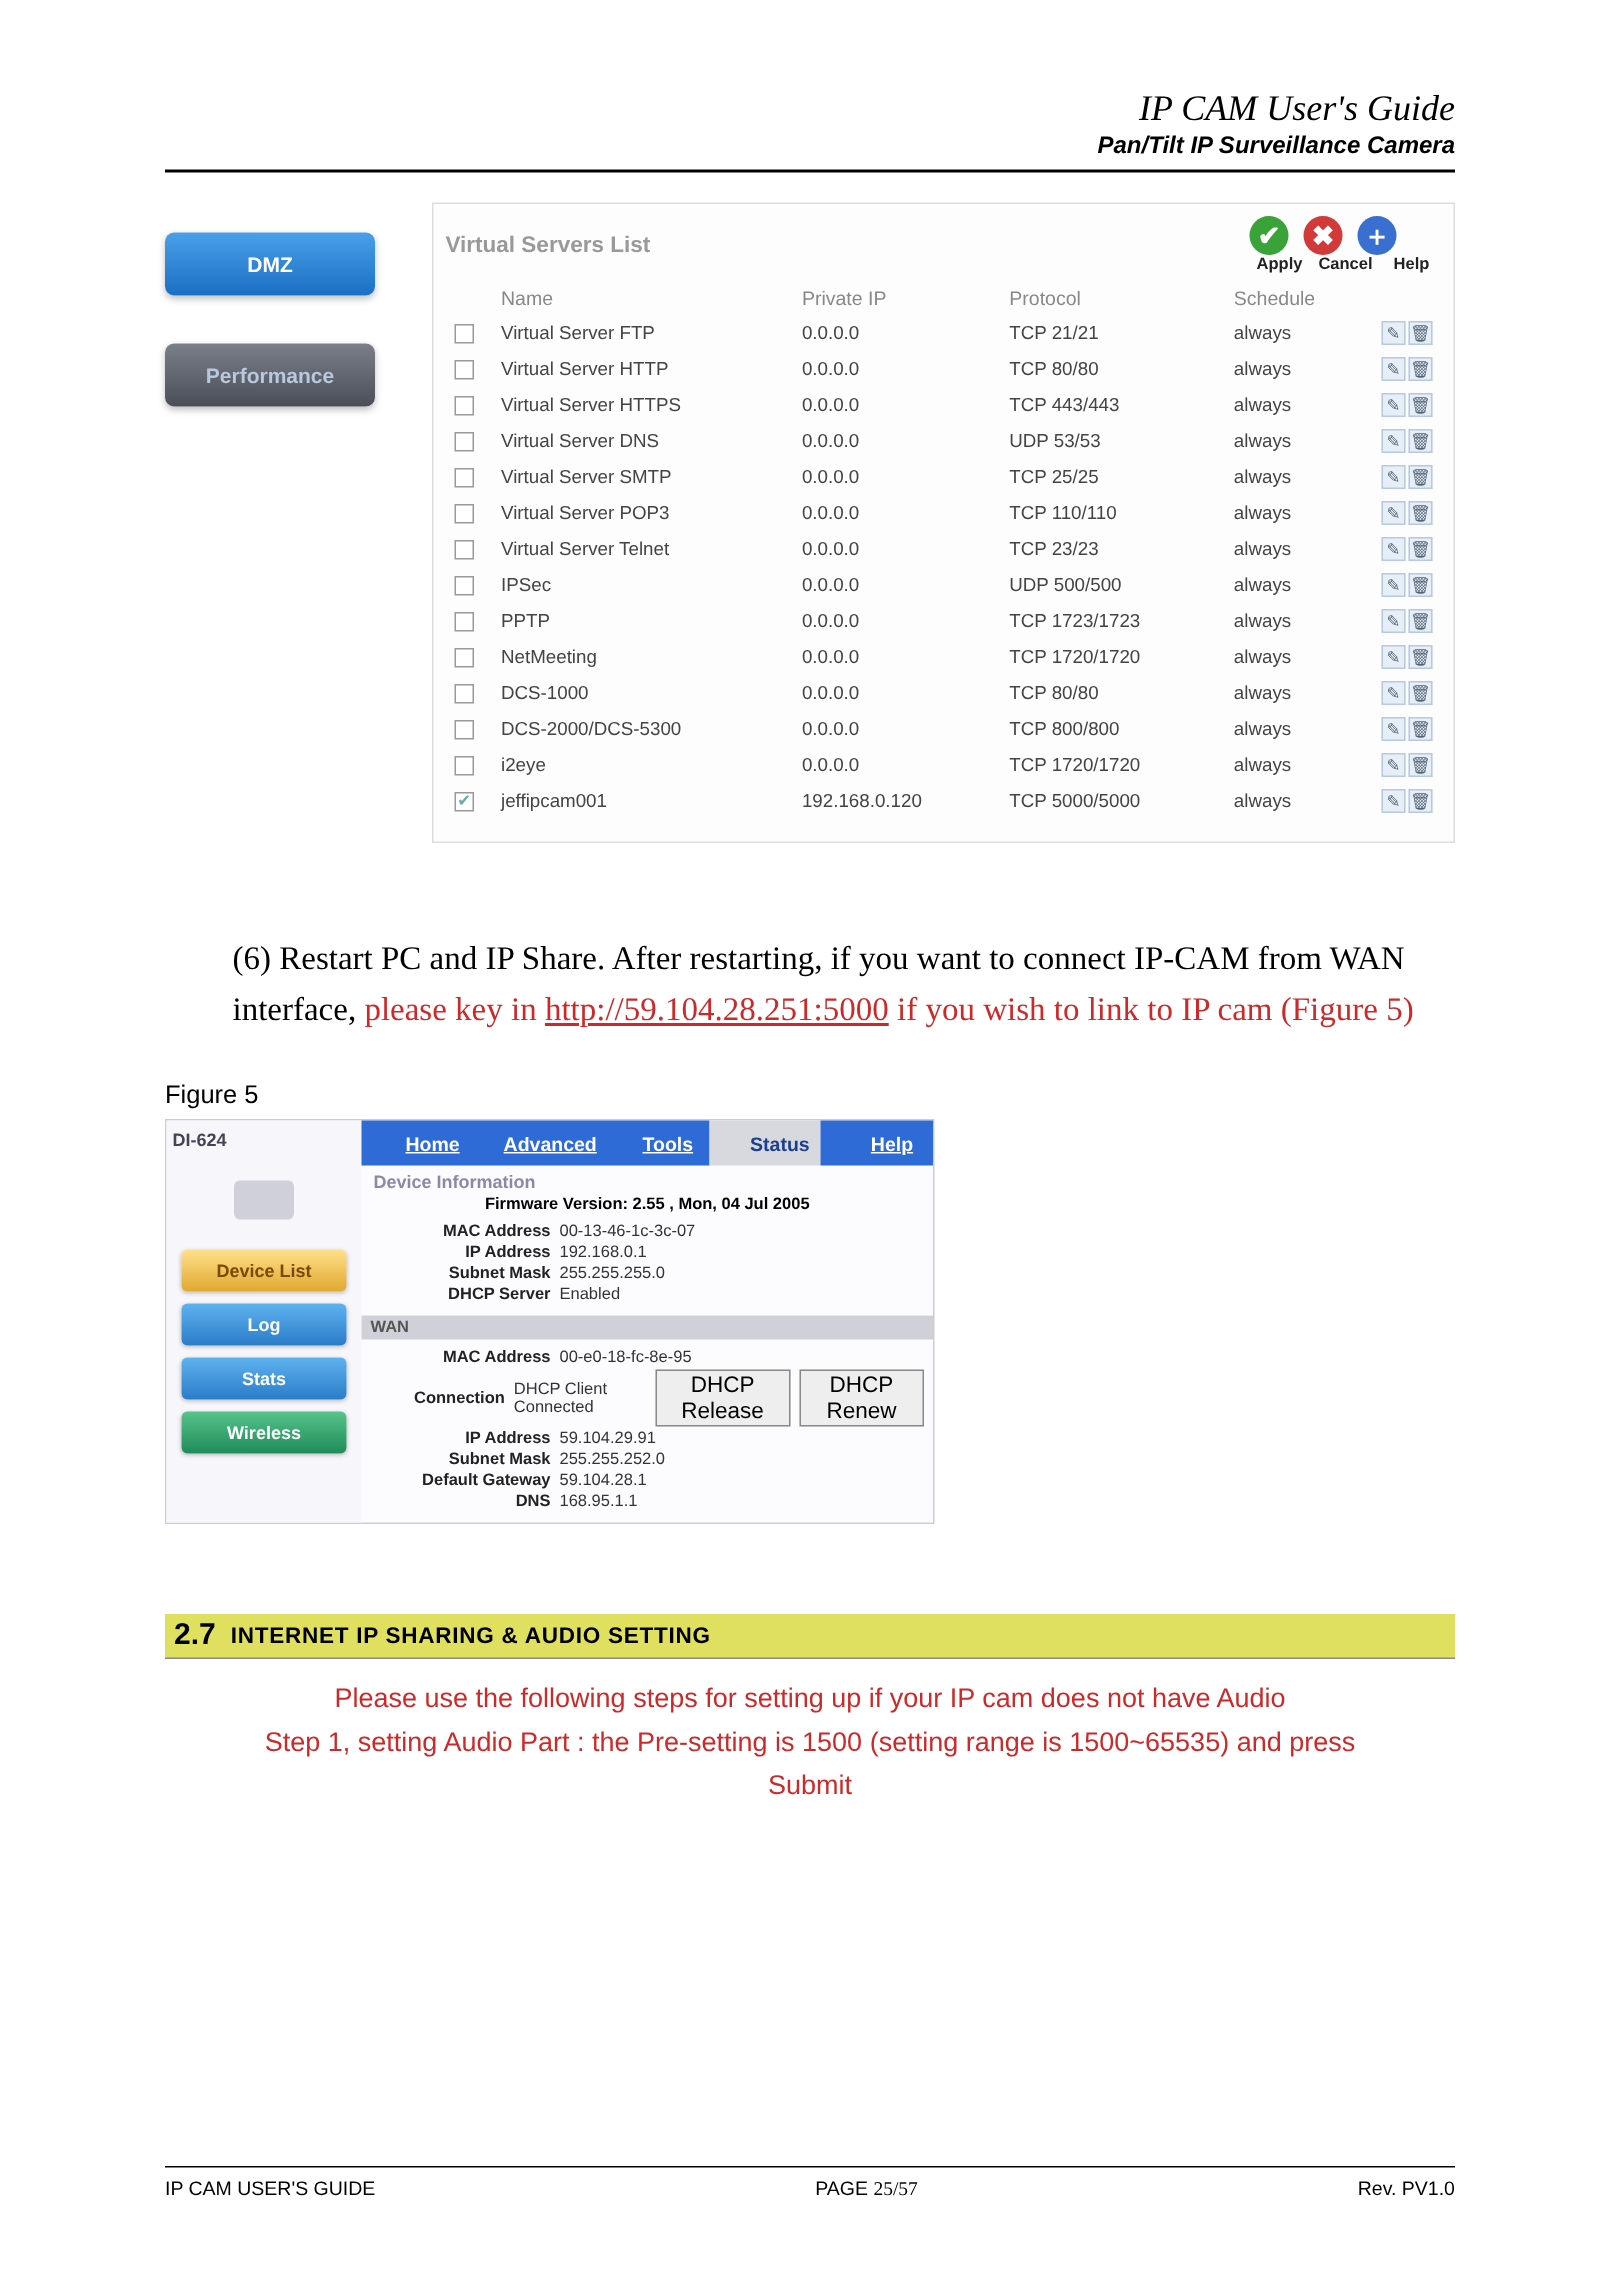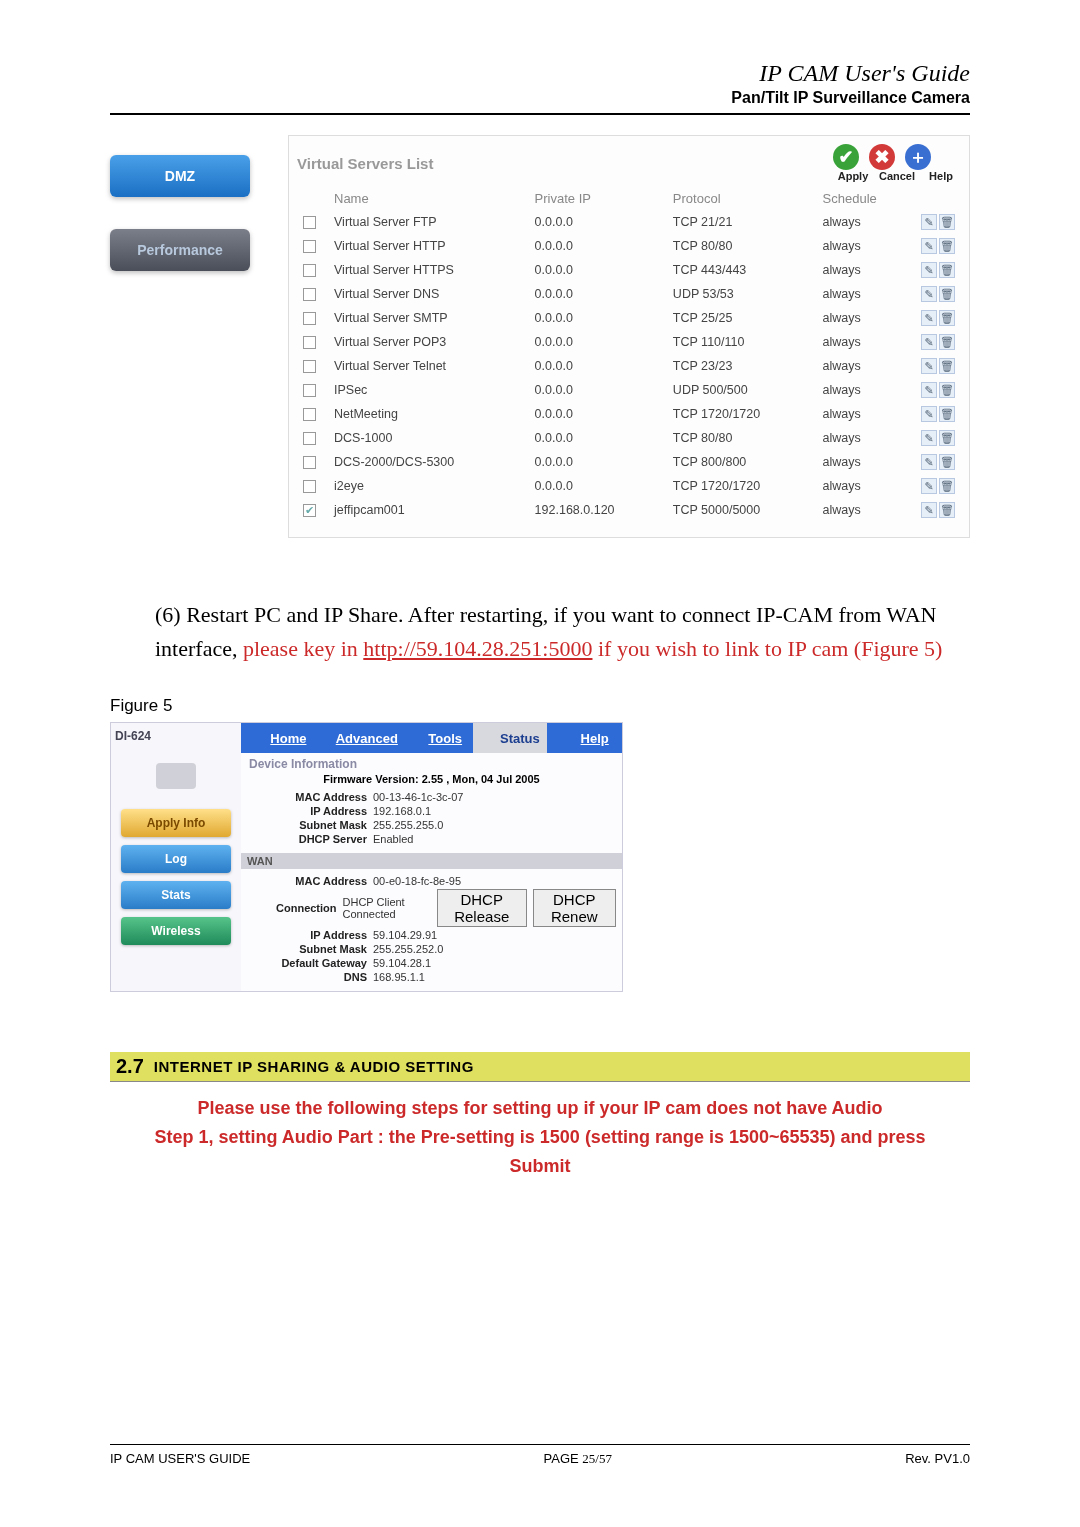--- a/index.html
+++ b/index.html
@@ -22,20 +22,21 @@
     font-style: italic;
     font-size: 24px;
     font-family: "Times New Roman", serif;
     color: #000;
   }
   .subtitle {
     font-weight: bold;
     font-size: 16px;
     color: #000;
     margin-top: 2px;
+    font-style: italic;
   }
   .hr-top {
     border: 0;
     border-top: 2px solid #000;
     margin-bottom: 20px;
   }
 
   
   .shot1 {
     display: flex;
@@ -192,21 +193,20 @@
   .sec27-head .num { font-size:20px; }
   .sec27-head .ttl { font-variant: small-caps; letter-spacing:0.5px; }
 
   .red-body {
     color:#cc2a2a;
     font-family: Arial, sans-serif;
     font-size:18px;
     text-align:center;
     line-height:1.6;
     margin:0 30px 60px 30px;
-    font-weight:bold;
   }
 
   
   .footer {
     position:absolute;
     bottom:60px; left:110px; right:110px;
   }
   .hr-bot { border:0; border-top:1px solid #000; margin-bottom:6px; }
   .footer-row {
     display:flex; justify-content:space-between;
@@ -341,20 +341,31 @@
               <td>0.0.0.0</td>
               <td>UDP 500/500</td>
               <td>always</td>
               <td><span class="act-icons">
                   <span class="mini-ic">✎</span>
                   <span class="mini-ic">🗑</span>
                 </span></td>
             </tr>
             <tr class="vsl-body">
               <td><span class="chk"></span></td>
+              <td>PPTP</td>
+              <td>0.0.0.0</td>
+              <td>TCP 1723/1723</td>
+              <td>always</td>
+              <td><span class="act-icons">
+                  <span class="mini-ic">✎</span>
+                  <span class="mini-ic">🗑</span>
+                </span></td>
+            </tr>
+            <tr class="vsl-body">
+              <td><span class="chk"></span></td>
               <td>NetMeeting</td>
               <td>0.0.0.0</td>
               <td>TCP 1720/1720</td>
               <td>always</td>
               <td><span class="act-icons">
                   <span class="mini-ic">✎</span>
                   <span class="mini-ic">🗑</span>
                 </span></td>
             </tr>
             <tr class="vsl-body">
@@ -410,21 +421,21 @@
     <span>(6) Restart PC and IP Share. After restarting, if you want to connect IP-CAM from WAN interface, </span>
     <span class="link-red">please key in </span><a class="link-red link-under">http://59.104.28.251:5000</a><span class="link-red"> if you wish to link to IP cam (Figure 5)</span>
   </p>
 
   <div class="fig-label">Figure 5</div>
 
   <div class="shot2">
     <div class="shot2-left">
       <div class="model-lbl">DI-624</div>
       <div class="router-ic"></div>
-      <div class="nav2 nav2-y">Apply Info</div>
+      <div class="nav2 nav2-y">Device List</div>
       <div class="nav2 nav2-b">Log</div>
       <div class="nav2 nav2-b">Stats</div>
       <div class="nav2 nav2-g">Wireless</div>
     </div>
     <div class="shot2-right">
       <div class="tabrow">
         <div class="tab tab-blue">Home</div>
         <div class="tab tab-blue">Advanced</div>
         <div class="tab tab-blue">Tools</div>
         <div class="tab tab-gray">Status</div>

